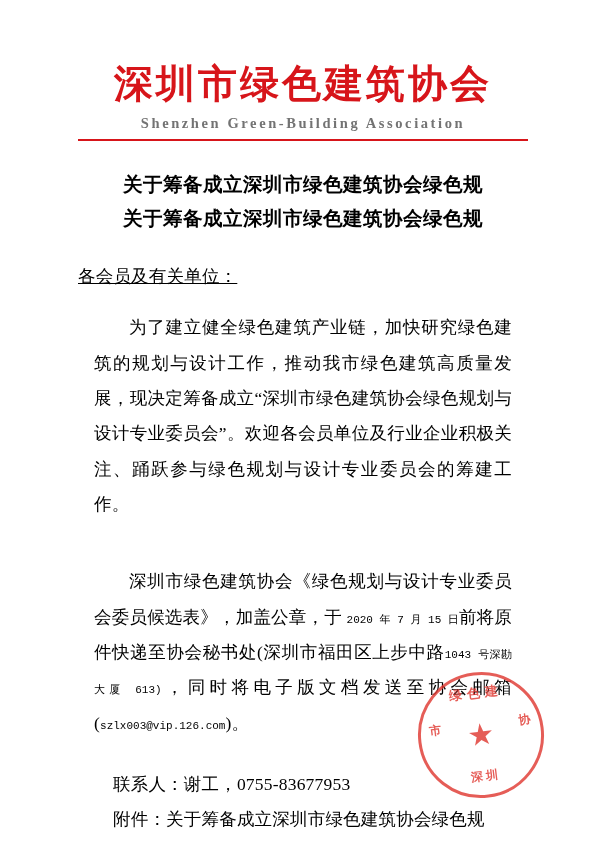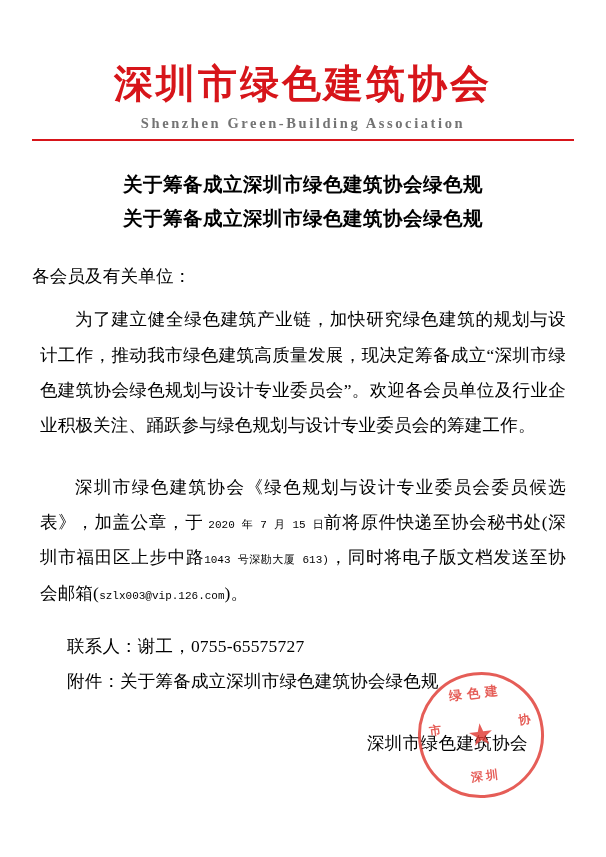--- a/index.html
+++ b/index.html
@@ -13,21 +13,21 @@
     font-family: "Liberation Serif", "DejaVu Serif", serif;
     color: #000000;
     position: relative;
     overflow: hidden;
   }
   .page {
     width: 606px;
     height: 725px;
     position: relative;
     box-sizing: border-box;
-    padding: 0 32px;
+    padding: 0 78px;
   }
 
   
   .letterhead {
     padding-top: 62px;
     text-align: center;
   }
   .lh-title {
     color: #d7151a;
     font-family: "DejaVu Serif", "Liberation Serif", serif;
@@ -68,23 +68,24 @@
   .body-block {
     margin-top: 22px;
     font-size: 17.5px;
     line-height: 2.02;
     letter-spacing: 0.2px;
     text-align: justify;
     text-justify: inter-ideograph;
   }
   .salutation {
     margin: 0 0 0 0;
+    text-decoration: underline;
   }
   .para {
-    margin: 8px;
+    margin: 16px;
     text-indent: 2em;
   }
   .gap {
     height: 10px;
   }
   .mono {
     font-family: "Liberation Mono", "DejaVu Sans Mono", monospace;
     font-size: 11px;
     letter-spacing: 0;
   }
@@ -187,21 +188,21 @@
     <p class="salutation">各会员及有关单位：</p>
 
     <p class="para">为了建立健全绿色建筑产业链，加快研究绿色建筑的规划与设计工作，推动我市绿色建筑高质量发展，现决定筹备成立“深圳市绿色建筑协会绿色规划与设计专业委员会”。欢迎各会员单位及行业企业积极关注、踊跃参与绿色规划与设计专业委员会的筹建工作。</p>
 
     <div class="gap"></div>
 
     <p class="para"><span>深圳市绿色建筑协会《绿色规划与设计专业委员会委员候选表》，加盖公章，于 </span><span class="mono">2020 年 7 月 15 日</span><span>前将原件快递至协会秘书处(深圳市福田区上步中路</span><span class="mono">1043 号深勘大厦 613)</span><span>，同时将电子版文档发送至协会邮箱(</span><span class="mono">szlx003@vip.126.com</span><span>)。</span></p>
 
     <div class="gap"></div>
 
-    <p class="contact-line">联系人：谢工，0755-65575727</p>
+    <p class="contact-line">联系人：谢工，0755-83677953</p>
     <p class="contact-line">附件：关于筹备成立深圳市绿色建筑协会绿色规</p>
   </div>
 
   <div class="signature">
     <span class="sig-line">深圳市绿色建筑协会</span>
   </div>
 
   <div class="seal">
     <div class="seal-text-top">绿色建</div>
     <div class="seal-side-l">市</div>

